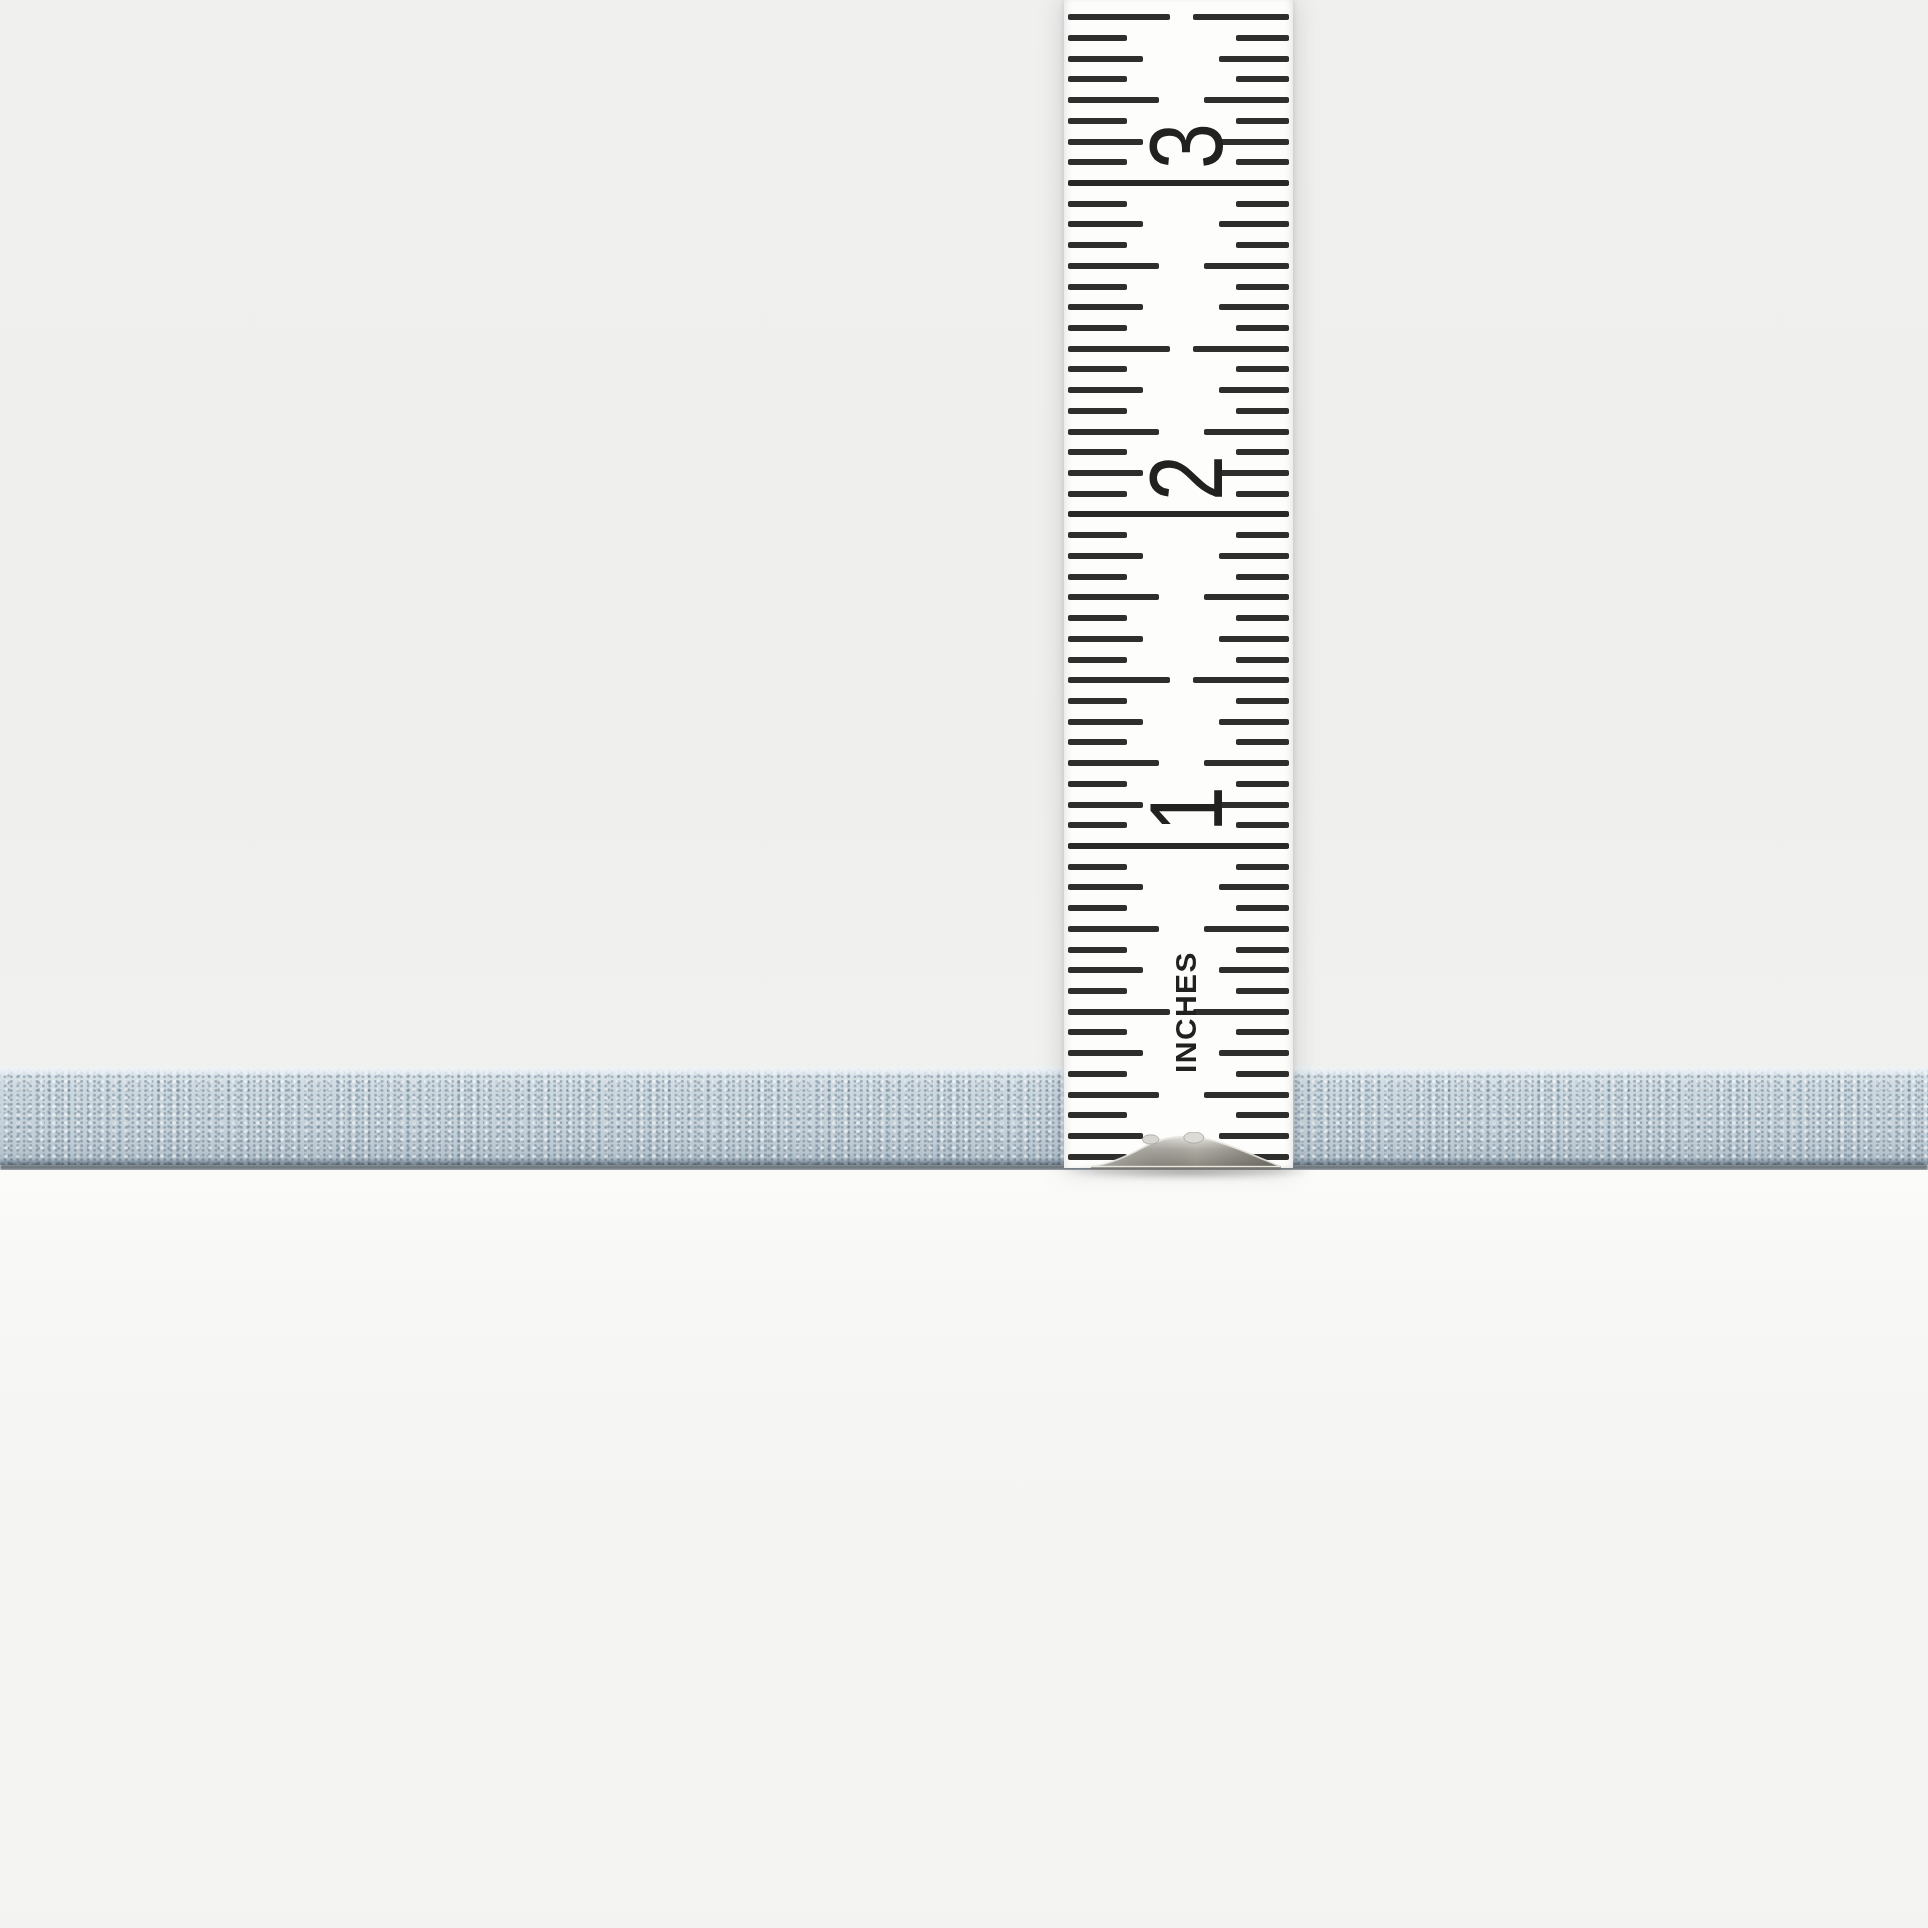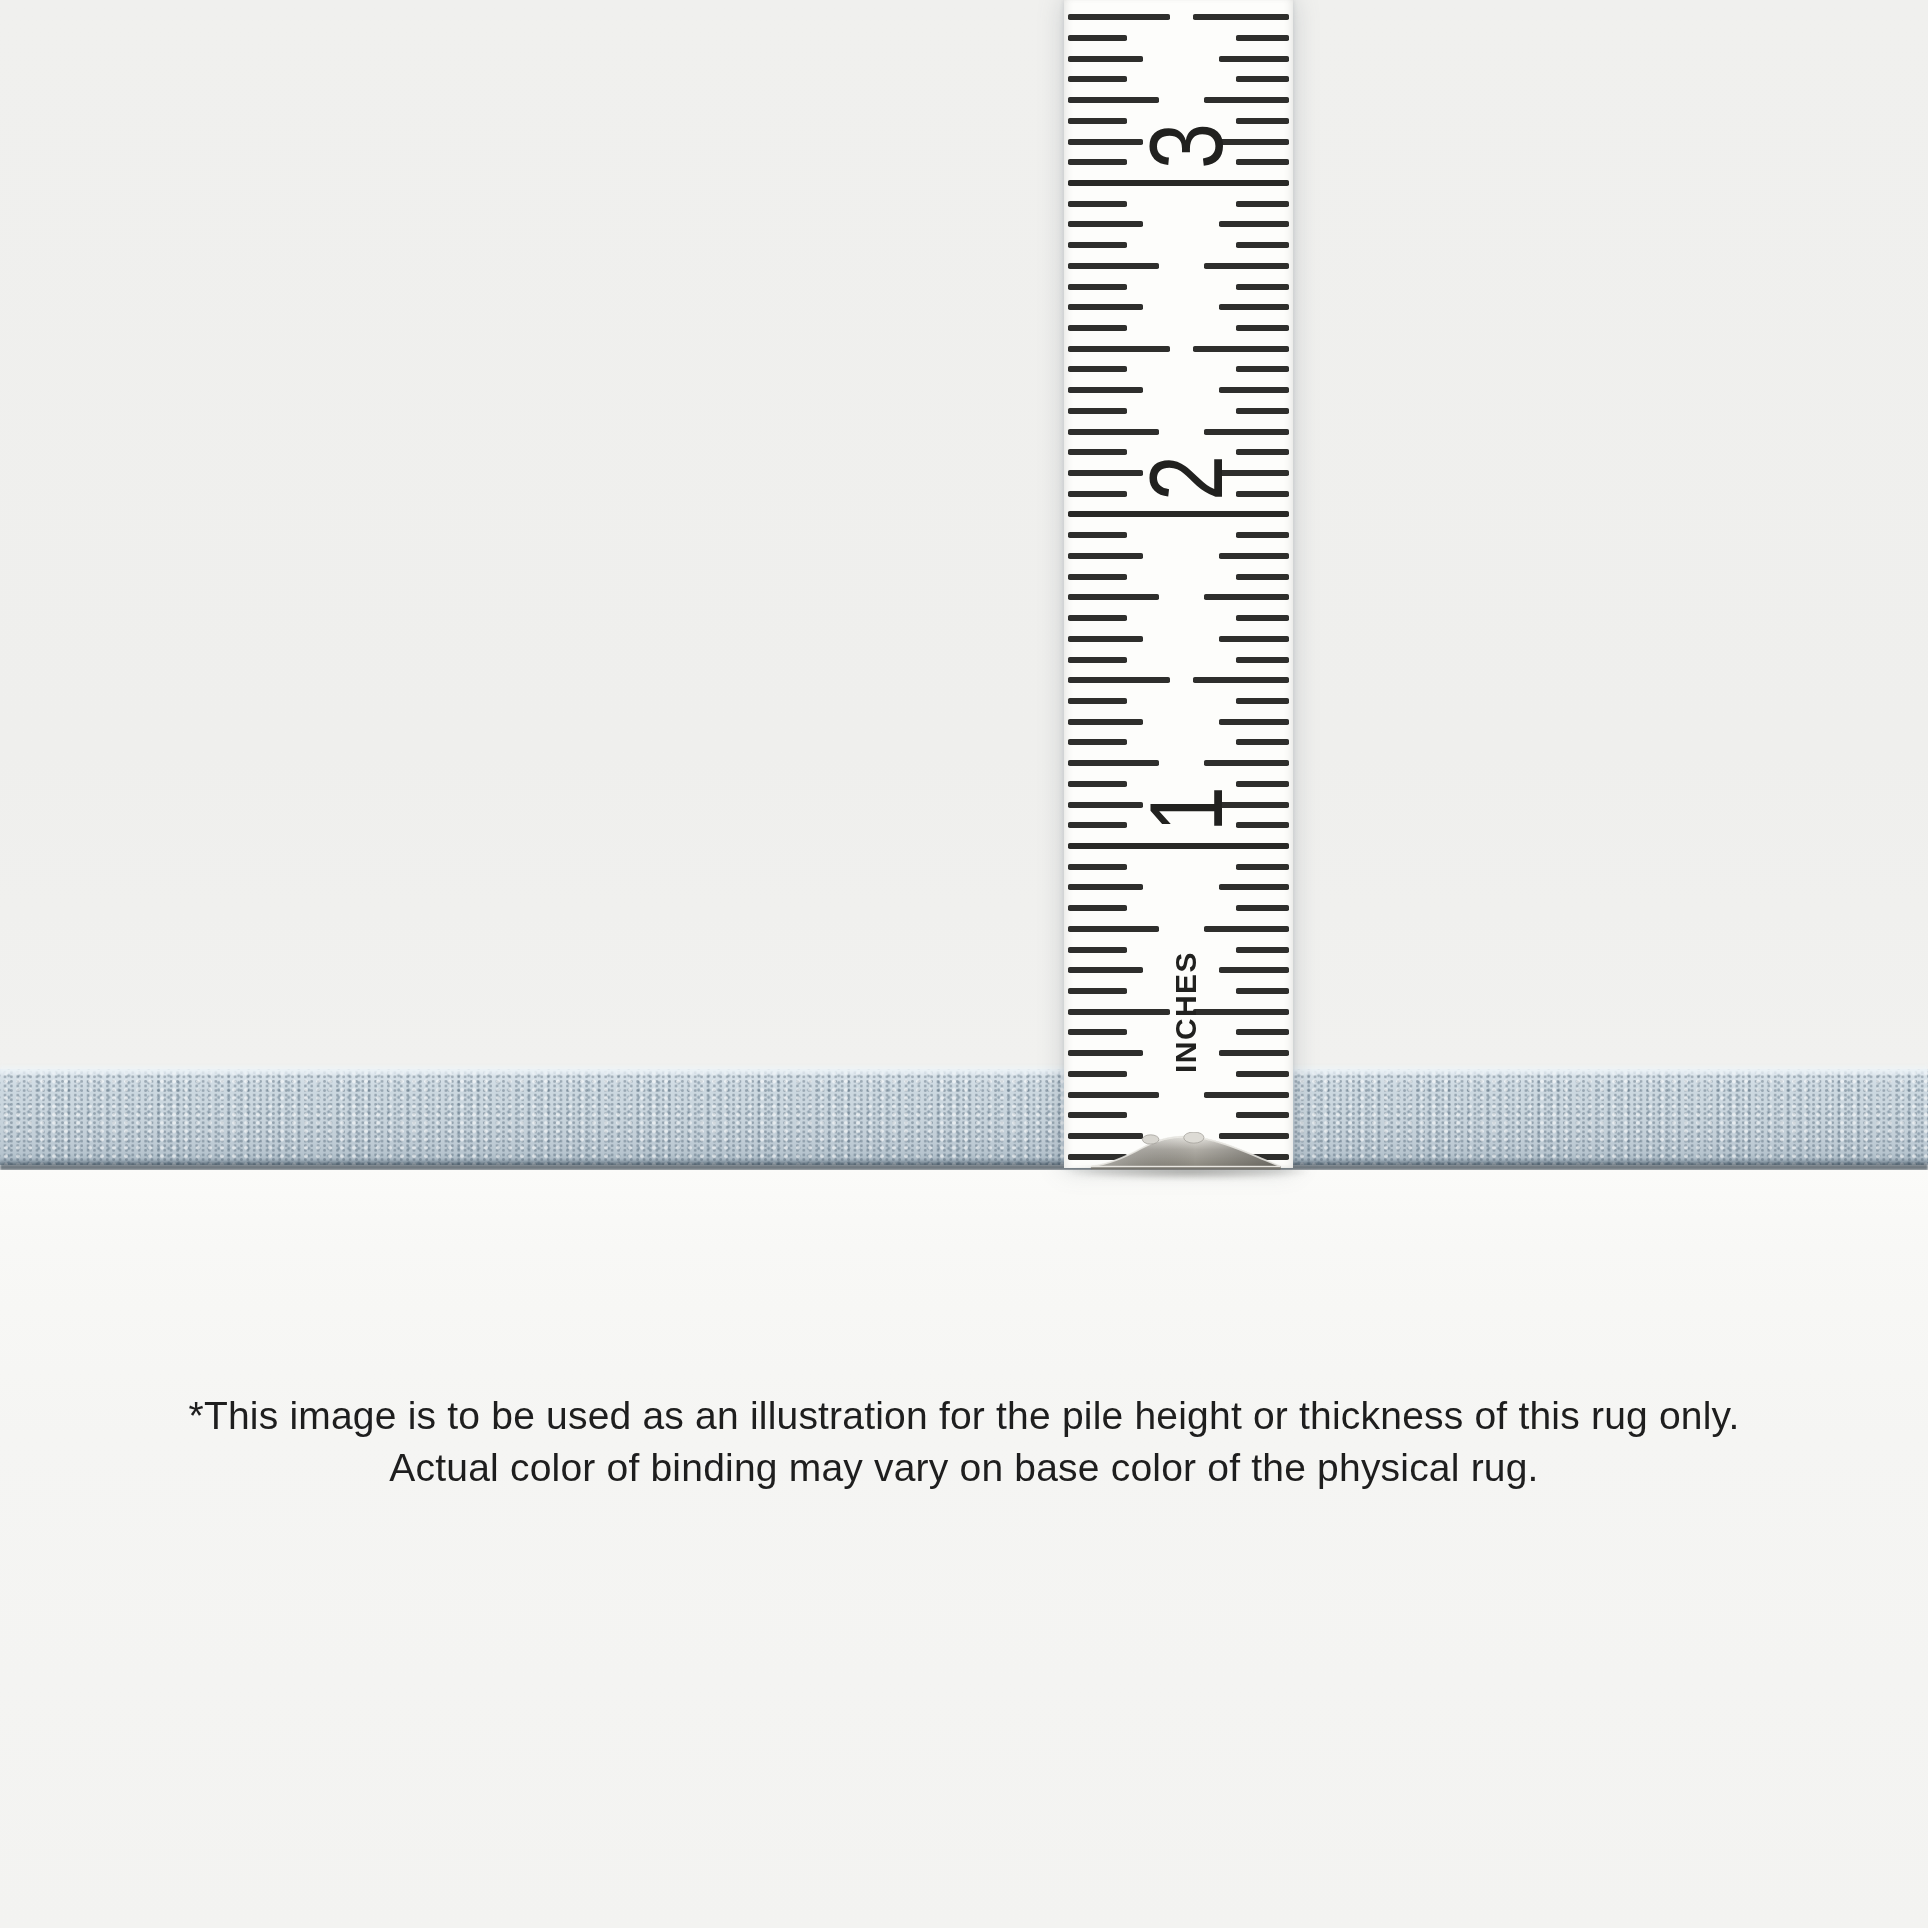--- a/index.html
+++ b/index.html
@@ -218,18 +218,14 @@
     </defs>
     <path d="M3,37 C20,35 38,28 58,17 C74,8 92,4 110,5 C136,7 160,17 184,27 C193,31 201,34 208,37 L208,40 L3,40 Z" fill="url(#capGrad)" stroke="#7e7b75" stroke-width="0.6"></path>
     <path d="M3,37 C20,35 38,28 58,17 C74,8 92,4 110,5 C136,7 160,17 184,27 C193,31 201,34 208,37 L208,40 L3,40 Z" fill="url(#capShade)"></path>
     <path d="M3,37 C20,35 38,28 58,17 C74,8 92,4 110,5 C136,7 160,17 184,27 C193,31 201,34 208,37" fill="none" stroke="#f2f1ec" stroke-width="2" opacity="0.8"></path>
     <ellipse cx="67" cy="8" rx="9" ry="5" fill="#d8d6d0" stroke="#97948d" stroke-width="0.7"></ellipse>
     <ellipse cx="114" cy="6" rx="11" ry="6" fill="#dddbd5" stroke="#97948d" stroke-width="0.7"></ellipse>
     <rect x="2" y="36.4" width="206" height="1.8" fill="#e8e6e1"></rect>
     <rect x="2" y="38.2" width="206" height="1.8" fill="#77756f"></rect>
   </svg>
 
-  <div class="caption">
-    <div>*This image is to be used as an illustration for the pile height or thickness of this rug only.</div>
-    <div>Actual color of binding may vary on base color of the physical rug.</div>
-  </div>
 </div>
 
 
 </body></html>

